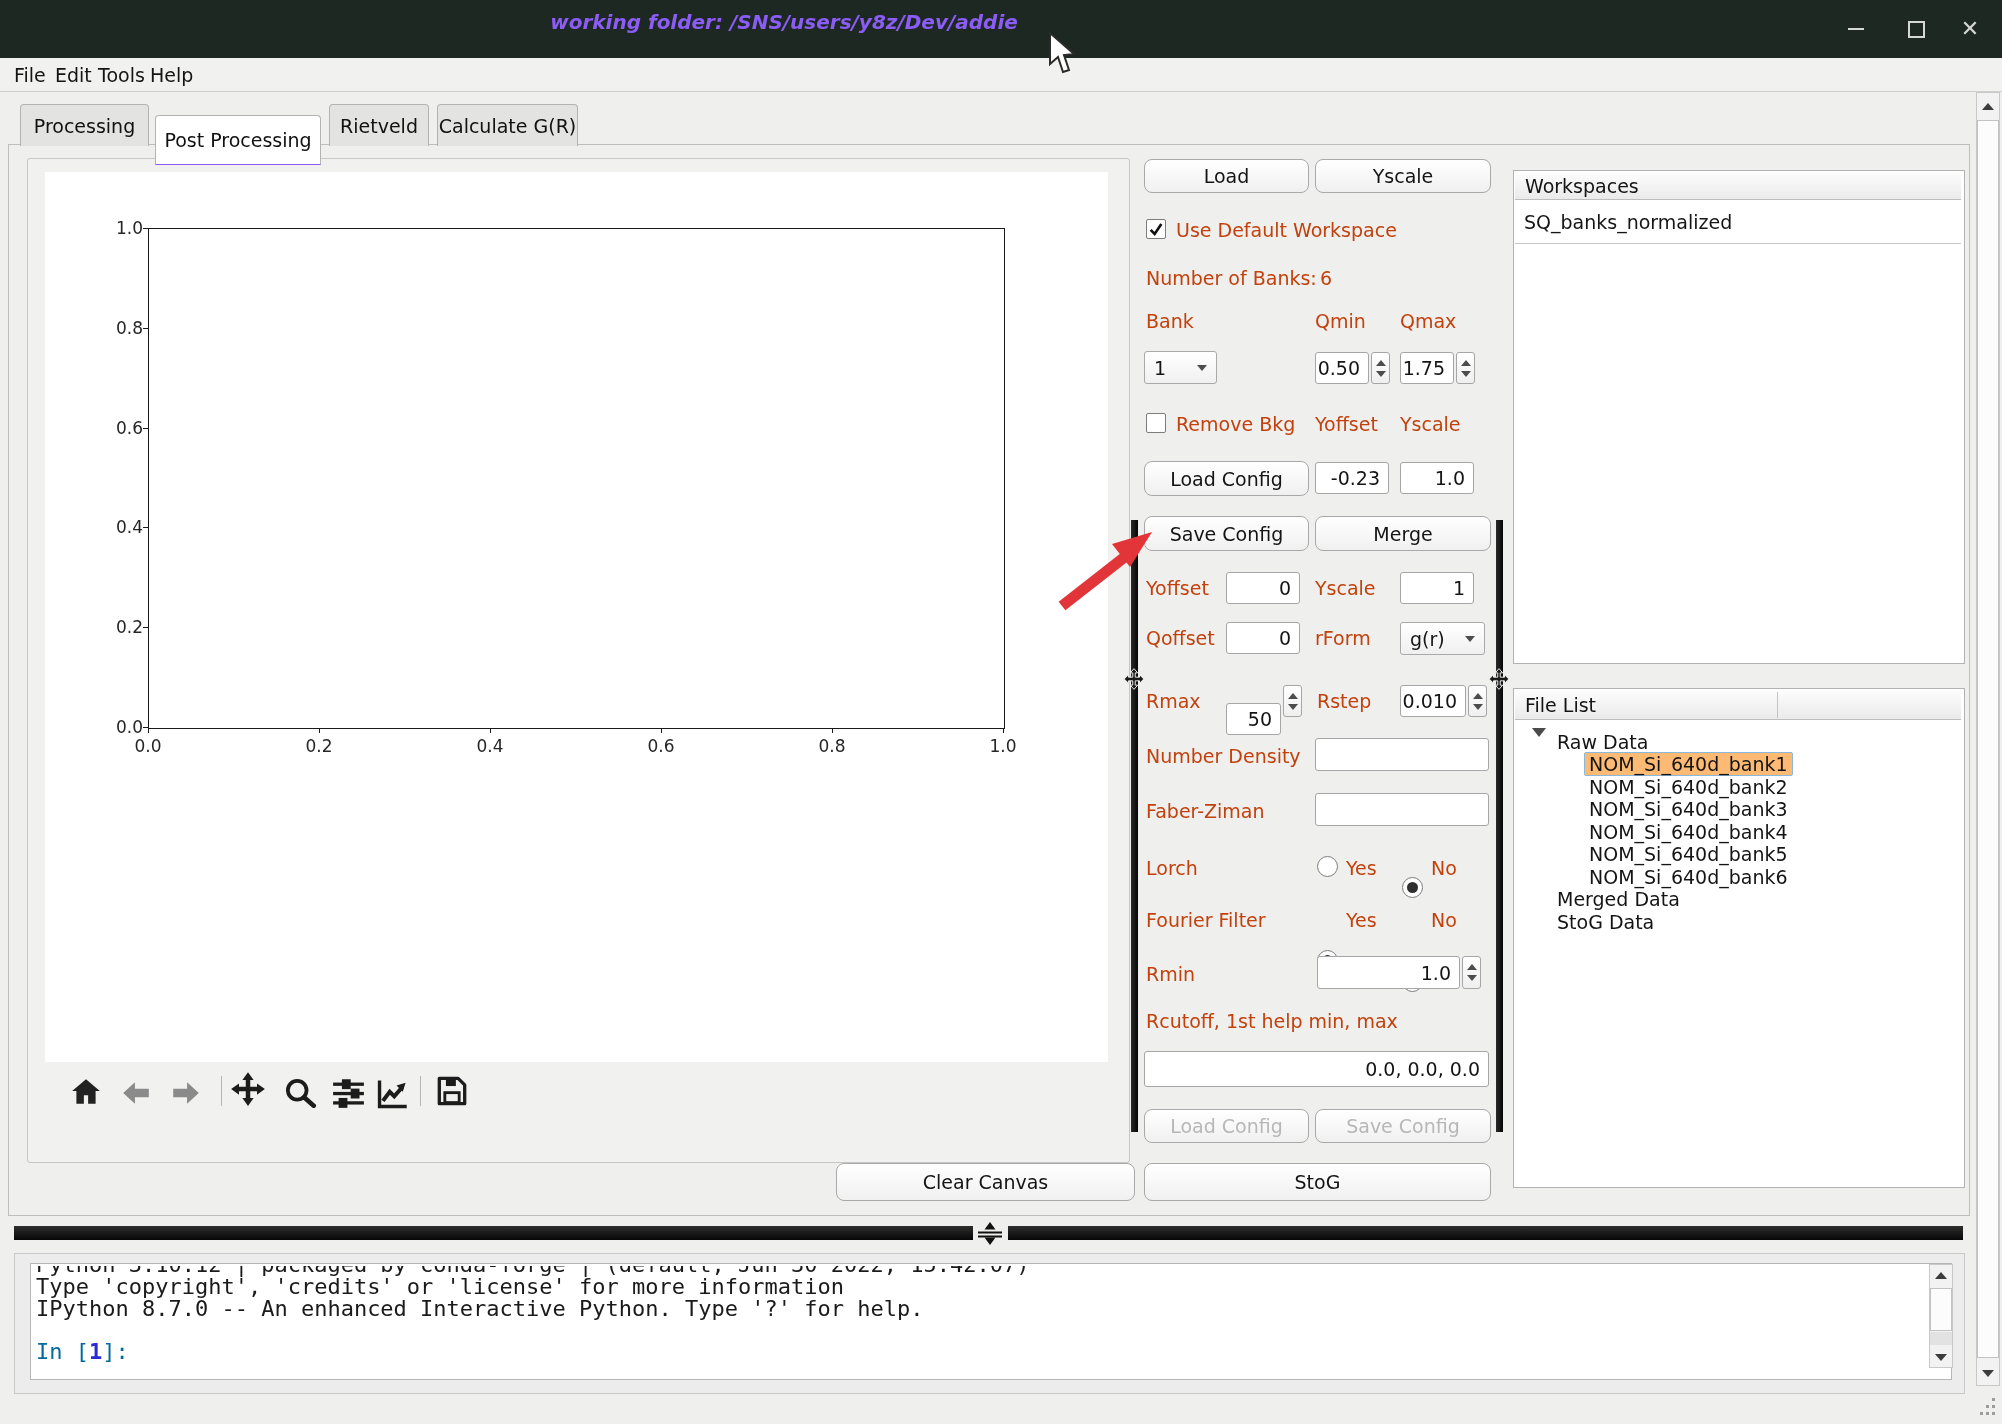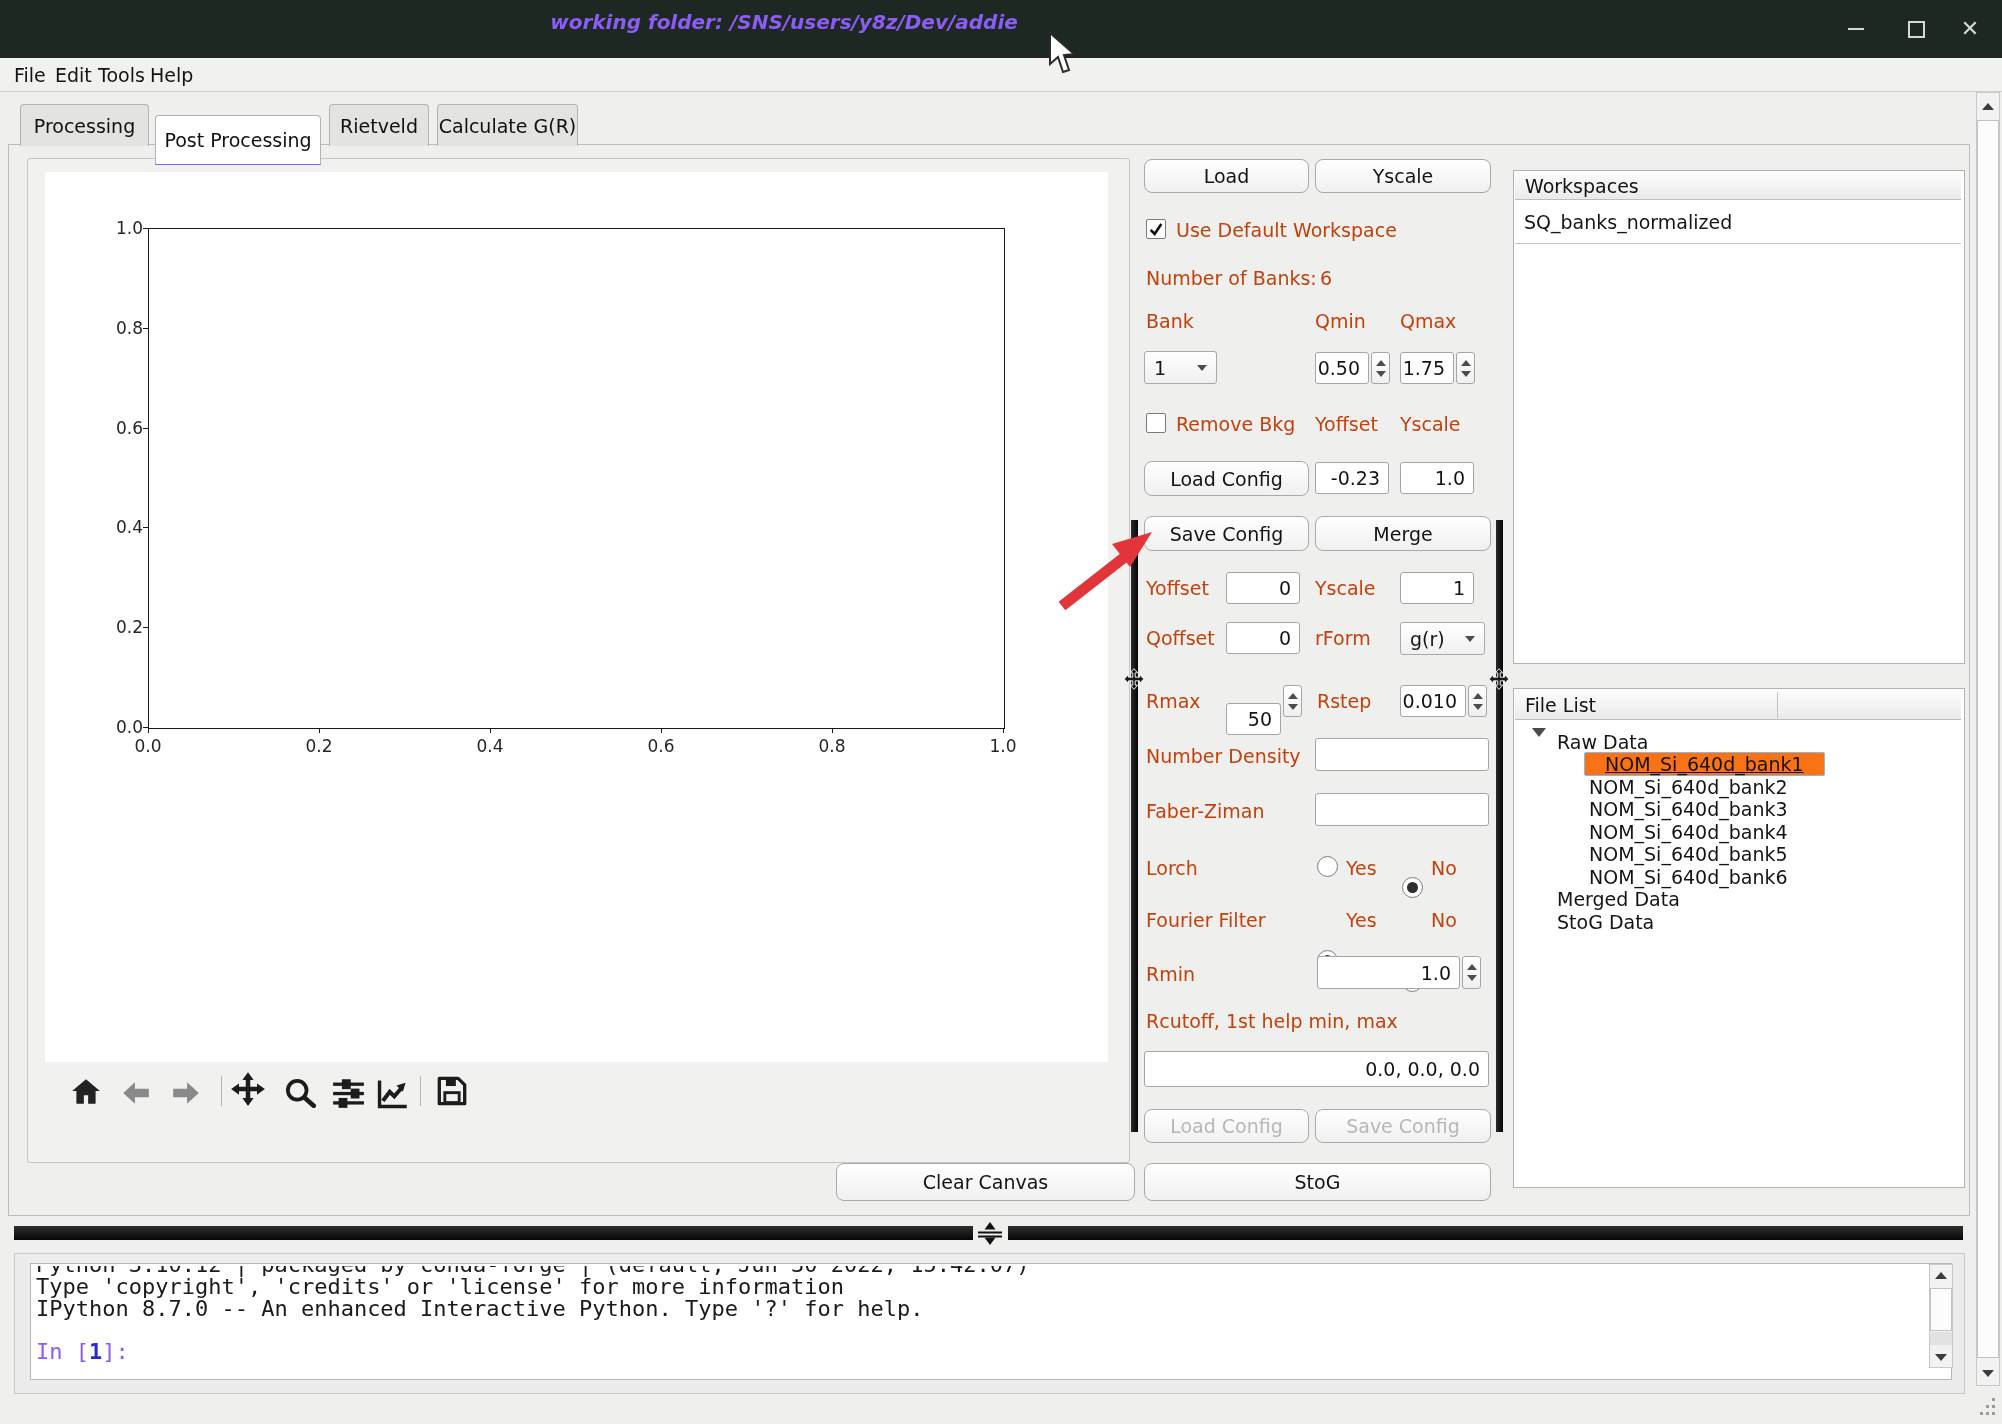--- a/index.html
+++ b/index.html
@@ -45,32 +45,32 @@
   .dropdown{background:linear-gradient(#ffffff,#f0f0f0);border:1px solid #a9a9a9;border-radius:3px;
        display:flex;align-items:center;justify-content:space-between;padding:0 9px;font-size:19px;box-sizing:border-box;}
   .checkbox{width:20px;height:20px;background:#fff;border:1px solid #7c7c7c;border-radius:2px;display:flex;align-items:center;justify-content:center;box-sizing:border-box;}
   .radio{width:21px;height:21px;background:#fff;border:1px solid #7c7c7c;border-radius:50%;box-sizing:border-box;position:relative;}
   .radio.checked::after{content:"";position:absolute;left:4px;top:4px;width:11px;height:11px;border-radius:50%;background:#2f2f2f;}
   
   .panel{background:#fff;border:1px solid #b2b2b2;}
   .phead{background:linear-gradient(#fdfdfd,#eaeaea);border-bottom:1px solid #bdbdbd;display:flex;align-items:center;
        padding:0 10px;font-size:19px;color:#141414;box-sizing:border-box;}
   .treerow{height:22px;display:flex;align-items:center;font-size:19px;color:#141414;white-space:nowrap;}
-  .sel{background:#f97316;border:1px solid #8ab8da;border-radius:2px;padding:0 20px;margin-left:-5px;text-decoration:underline;}
+  .sel{background:#fdba74;border:1px solid #8ab8da;border-radius:2px;padding:0 4px;margin-left:-5px;}
   .caret{width:0;height:0;border-left:7px solid transparent;border-right:7px solid transparent;border-top:9px solid #4a4a4a;}
   
   .vsplit{width:7px;background:linear-gradient(to right,#2a2a2a,#050505);}
   .hsplit{height:14px;background:linear-gradient(#2e2e2e,#060606);}
   
   .consoleframe{left:14px;top:1253px;width:1949px;height:139px;border:1px solid #c9c9c9;background:#ececec;}
   .consolebox{left:30px;top:1263px;width:1922px;height:117px;background:#fff;border:1px solid #b6b6b6;box-sizing:border-box;}
   .cline{font-family:"DejaVu Sans Mono","Liberation Mono",monospace;font-size:22px;line-height:22px;color:#1a1a1a;white-space:pre;}
   .clip{height:11px;overflow:hidden;}
   .clip span{display:block;margin-top:-12px;}
-  .p-navy{color:#8b5cf6;margin-top:37px;}
+  .p-navy{color:#0369a1;margin-top:37px;}
   .p-num{color:#2929d6;font-weight:bold;}
   
   .sbtrack{background:#f2f2f2;border:1px solid #c8c8c8;box-sizing:border-box;}
   .sbthumb{background:#fcfcfc;border:1px solid #c2c2c2;box-sizing:border-box;}
   .sbbtn{display:flex;align-items:center;justify-content:center;}
   .tri-up-s{width:0;height:0;border-left:6px solid transparent;border-right:6px solid transparent;border-bottom:7px solid #3c3c3c;}
   .tri-down-s{width:0;height:0;border-left:6px solid transparent;border-right:6px solid transparent;border-top:7px solid #3c3c3c;}
   .grip-dot{position:absolute;width:3px;height:3px;background:#9c9c9c;}
 </style>
 </head>

